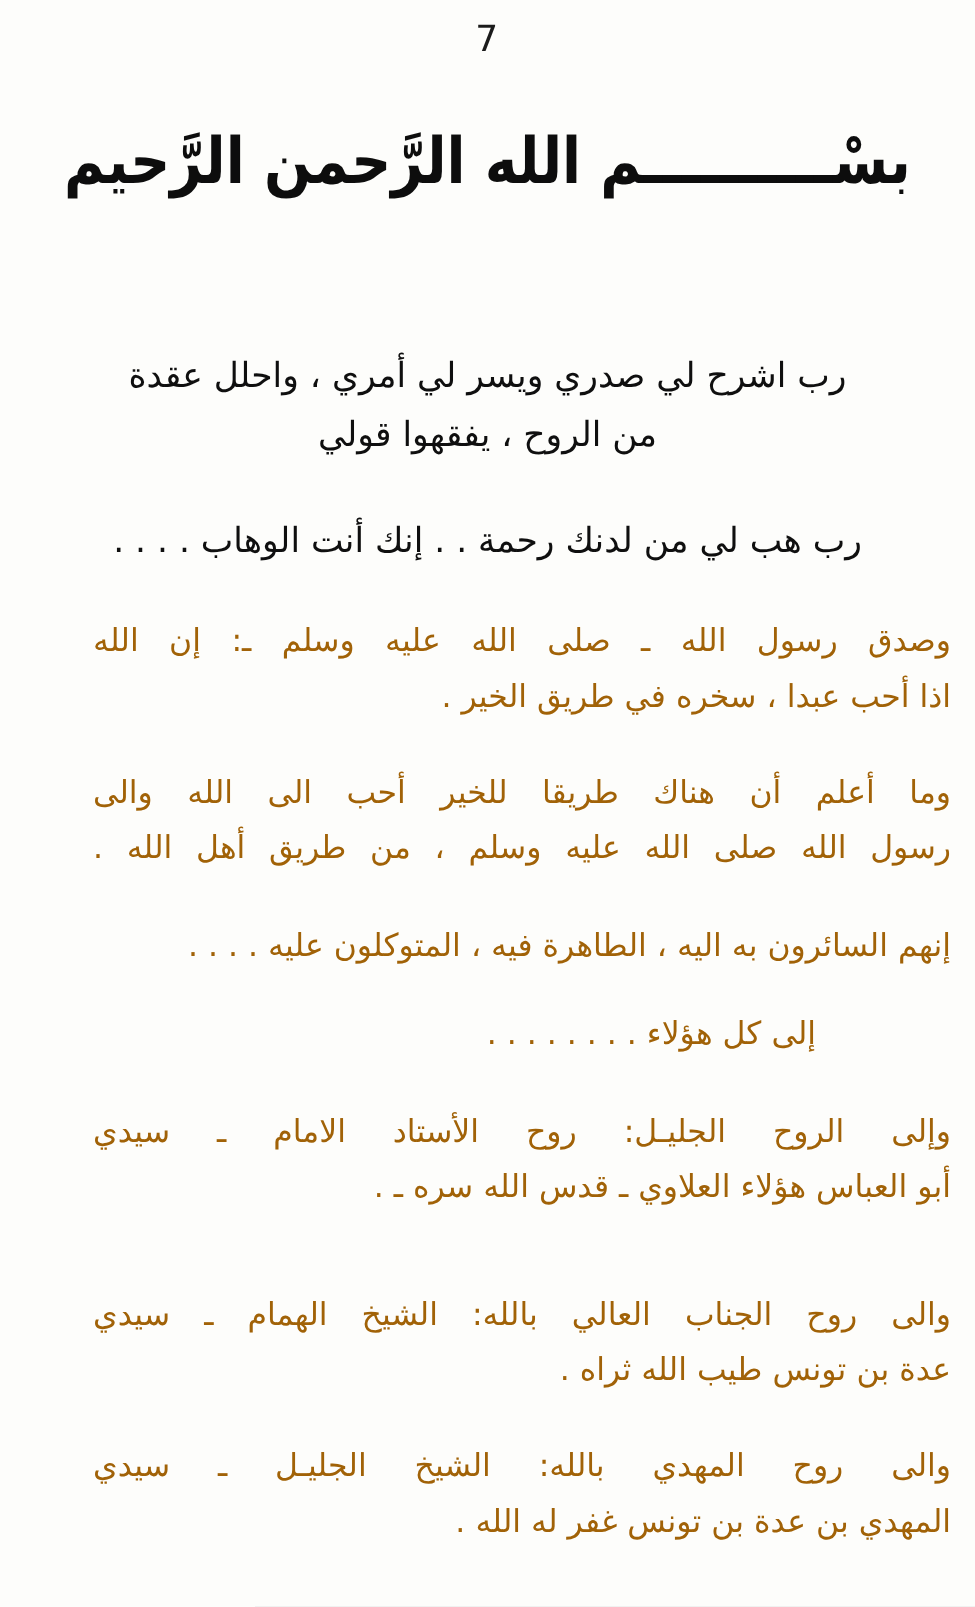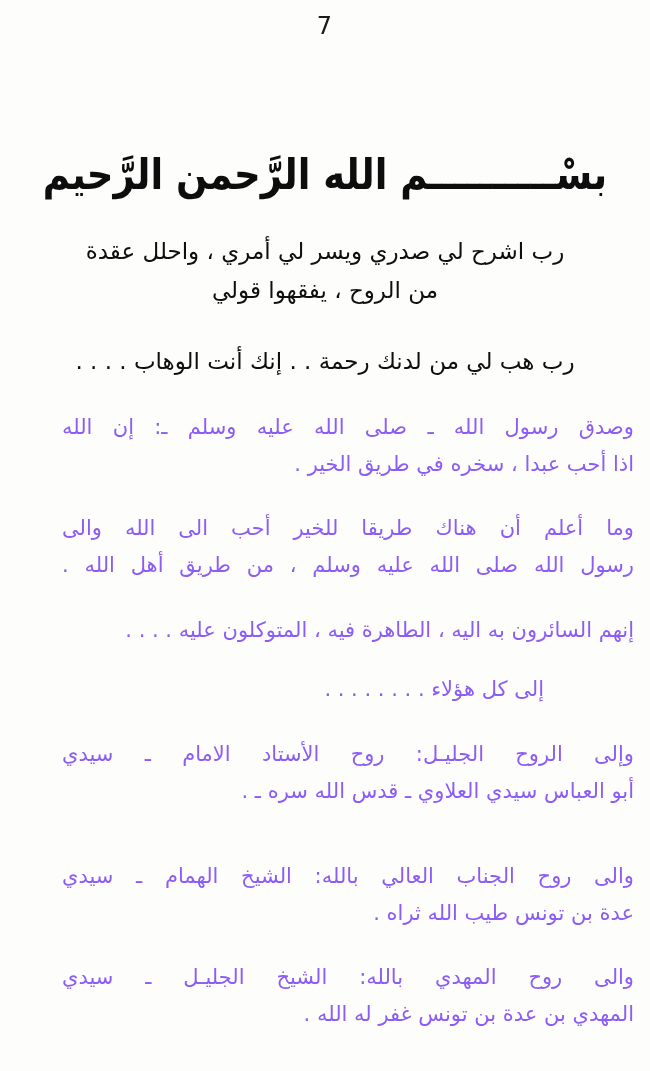--- a/index.html
+++ b/index.html
@@ -25,21 +25,21 @@
     font-size: 24px;
     line-height: 28px;
     font-weight: 500;
     letter-spacing: 1px;
     color: #1b1b1b;
   }
   .bismillah {
     margin-top: 46px;
     height: 110px;
     display: flex;
-    align-items: flex-end;
+    align-items: flex-start;
     justify-content: center;
   }
   .bismillah-text {
     font-size: 37px;
     font-weight: bold;
     white-space: nowrap;
     transform: scaleY(1.15);
     letter-spacing: 0px;
     color: #0d0d0d;
   }
@@ -53,21 +53,21 @@
     font-weight: normal;
     font-size: 23px;
     line-height: 39px;
     color: #0f0f0f;
   }
   .body-par {
     padding-right: 16px;
     padding-left: 62px;
     font-size: 21px;
     line-height: 37px;
-    color: #8b5cf6;
+    color: #a16207;
   }
   .line { display: block; }
   .l-fill {
     text-align: justify;
     text-align-last: justify;
   }
   .l-right { text-align: right; }
   .l-center { text-align: center; }
   .indent-line { padding-right: 90px; }
   .mt-dua      { margin-top: 36px; }
@@ -113,21 +113,21 @@
   <div class="par body-par mt-sairun">
     <span class="line l-right">إنهم السائرون به اليه ، الطاهرة فيه ، المتوكلون عليه . . . .</span>
   </div>
 
   <div class="par body-par mt-ilakull">
     <span class="line l-right indent-line">إلى كل هؤلاء . . . . . . . .</span>
   </div>
 
   <div class="par body-par mt-alawi">
     <span class="line l-fill">وإلى الروح الجليـل: روح الأستاد الامام ـ سيدي</span>
-    <span class="line l-right">أبو العباس سيدي العلاوي ـ قدس الله سره ـ .</span>
+    <span class="line l-right">أبو العباس هؤلاء العلاوي ـ قدس الله سره ـ .</span>
   </div>
 
   <div class="par body-par mt-adda">
     <span class="line l-fill">والى روح الجناب العالي بالله: الشيخ الهمام ـ سيدي</span>
     <span class="line l-right">عدة بن تونس طيب الله ثراه .</span>
   </div>
 
   <div class="par body-par mt-mahdi">
     <span class="line l-fill">والى روح المهدي بالله: الشيخ الجليـل ـ سيدي</span>
     <span class="line l-right">المهدي بن عدة بن تونس غفر له الله .</span>

